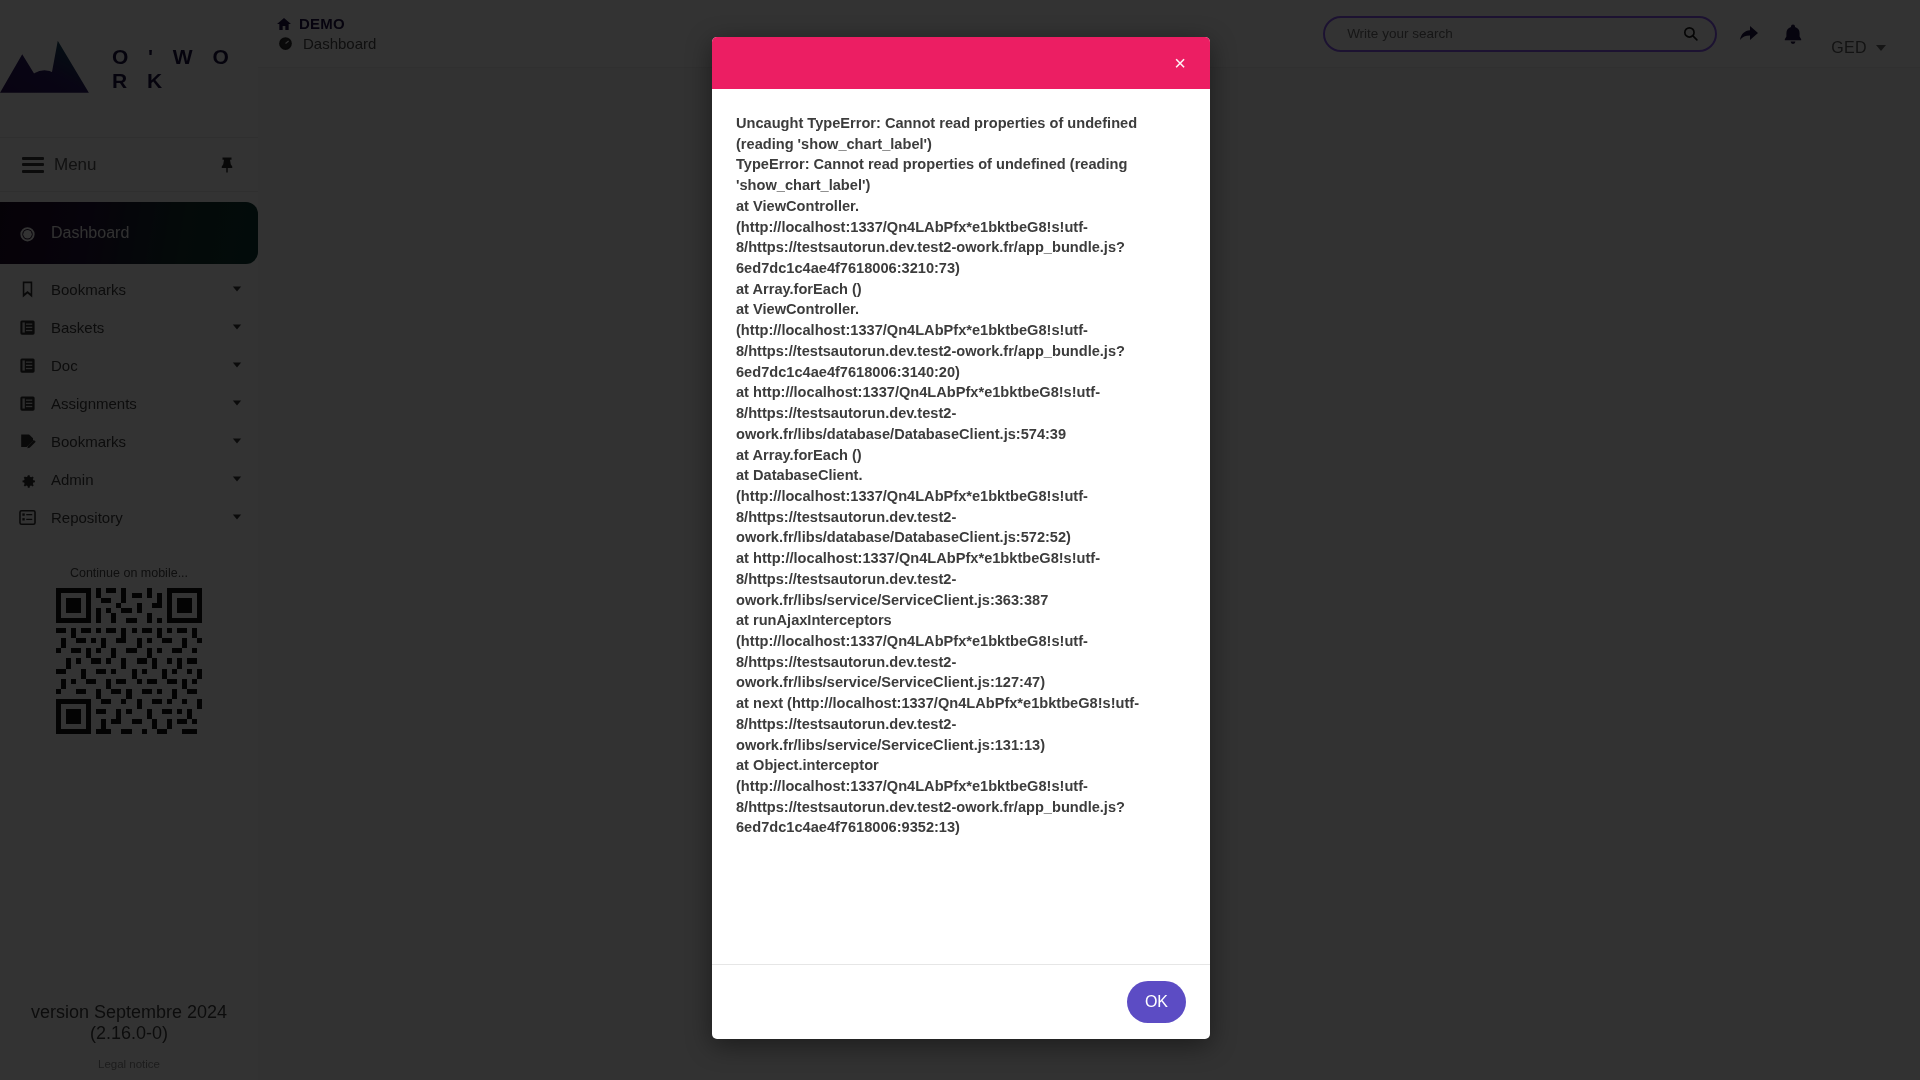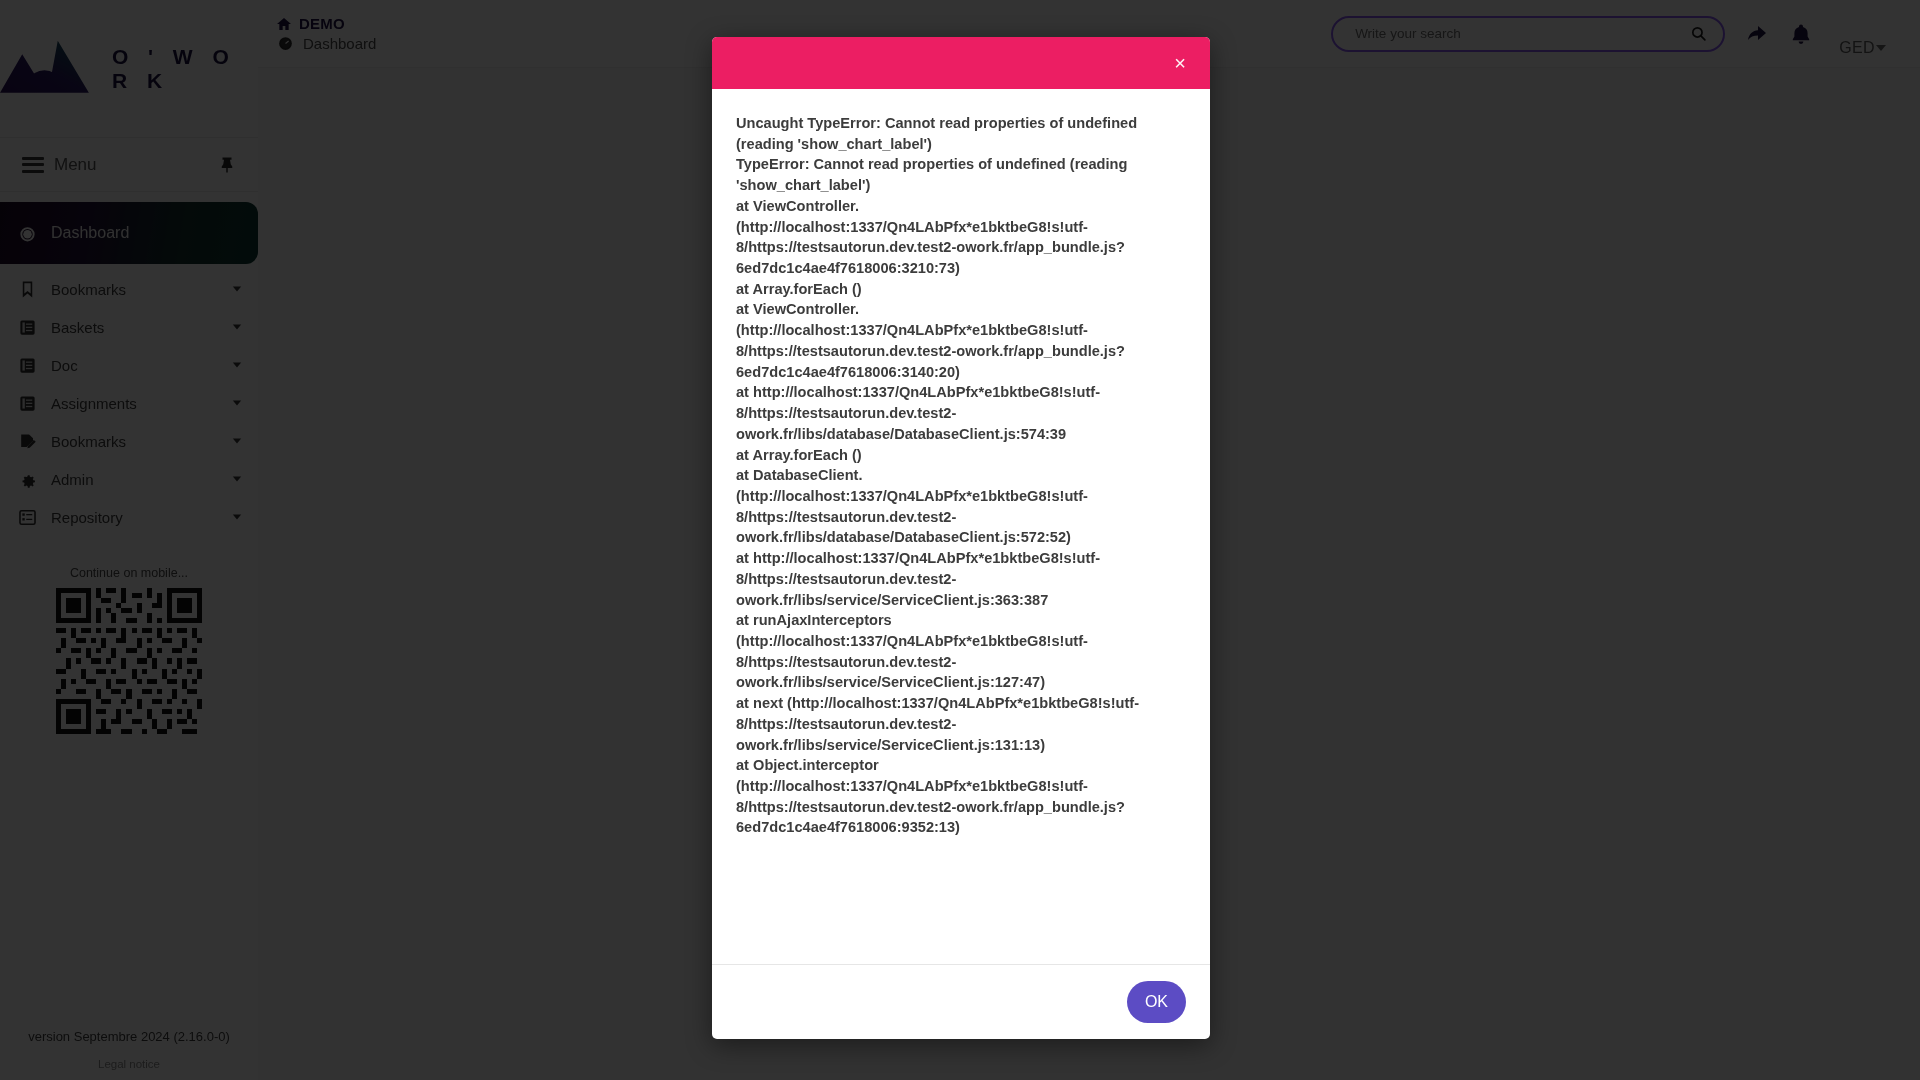--- a/index.html
+++ b/index.html
@@ -80,21 +80,21 @@
   .nav-item.active .nav-ico { color: #ffffff; }
   .nav-item .nav-text { flex: 1; font-size: 15px; }
   .nav-item.active .nav-text { font-size: 16px; }
   .caret { width: 10px; height: 10px; color: #3a3a3a; }
 
   .mobile-box { margin-top: 30px; text-align: center; }
   .mobile-caption { font-size: 12.5px; color: #4a4a4a; margin-bottom: 8px; }
   .qr { width: 146px; height: 146px; display: block; margin: 0 auto; }
 
   .side-foot { margin-top: auto; padding-bottom: 10px; text-align: center; }
-  .version { font-size: 13px; color: #3f3f3f; }
+  .version { font-size: 18px; color: #3f3f3f; }
   .legal { font-size: 11.5px; color: #8c8c8c; margin-top: 14px; cursor: pointer; }
 
   
   #main { flex: 1; display: flex; flex-direction: column; background: #ffffff; min-width: 0; }
   .topbar {
     height: 68px;
     display: flex; align-items: center;
     padding: 0 34px 0 18px;
     border-bottom: 1px solid #ededed;
     gap: 20px;
@@ -118,21 +118,21 @@
     background: #ffffff;
   }
   .search-input {
     flex: 1; border: 0; outline: 0; background: transparent;
     font-family: "Liberation Sans", sans-serif;
     font-size: 13.5px; color: #3c3c3c;
   }
   .search-input::placeholder { color: #6d6d6d; }
   .search-icon { width: 17px; height: 17px; color: #1d1d1d; cursor: pointer; }
   .top-ico { width: 24px; height: 24px; color: #201446; cursor: pointer; }
-  .user-menu { display: flex; align-items: center; gap: 1px; cursor: pointer; margin-left: 6px; margin-top: 29px; }
+  .user-menu { display: flex; align-items: center; gap: 9px; cursor: pointer; margin-left: 6px; margin-top: 29px; }
   .user-name { font-size: 16px; color: #5e5e5e; letter-spacing: .4px; }
   .tri-down {
     width: 0; height: 0;
     border-left: 5px solid transparent; border-right: 5px solid transparent;
     border-top: 6px solid #6a6a6a;
   }
   .content-area { flex: 1; background: #fbfbfb; }
 
   
   #overlay {

